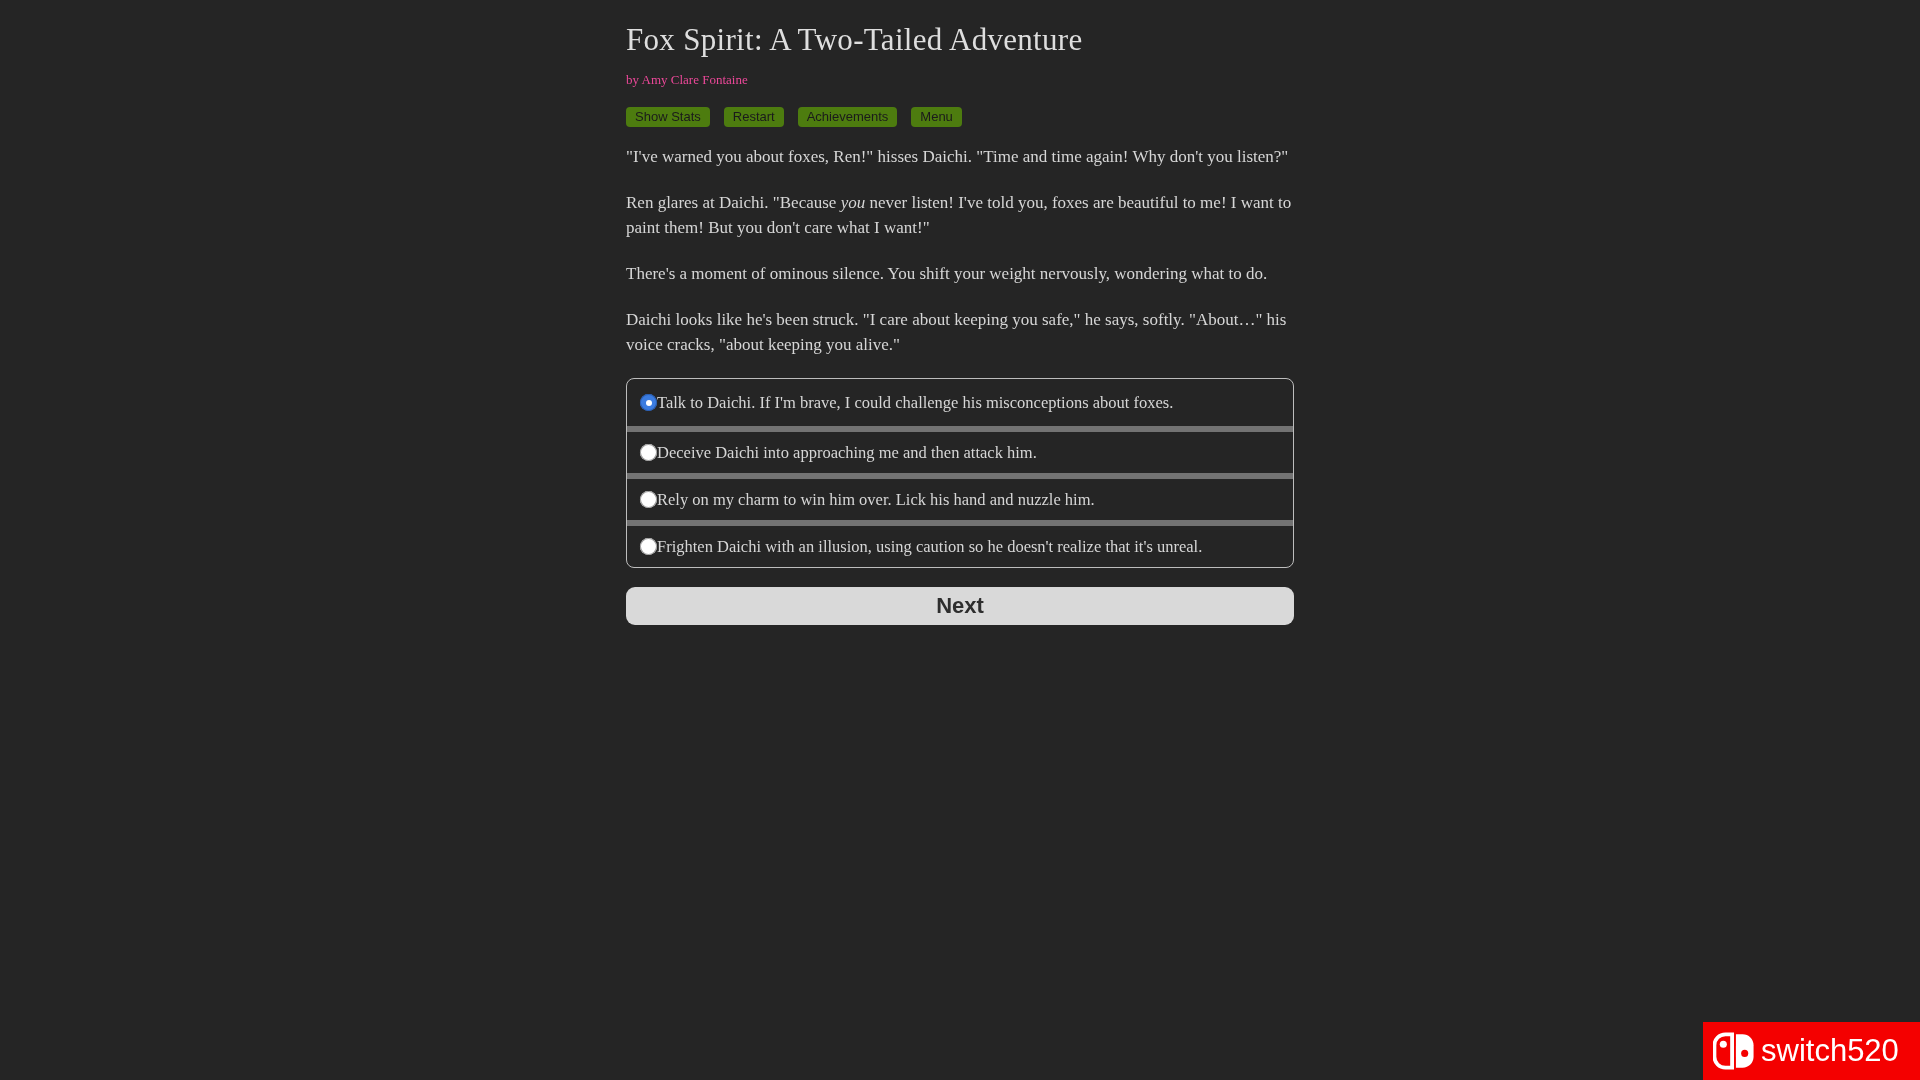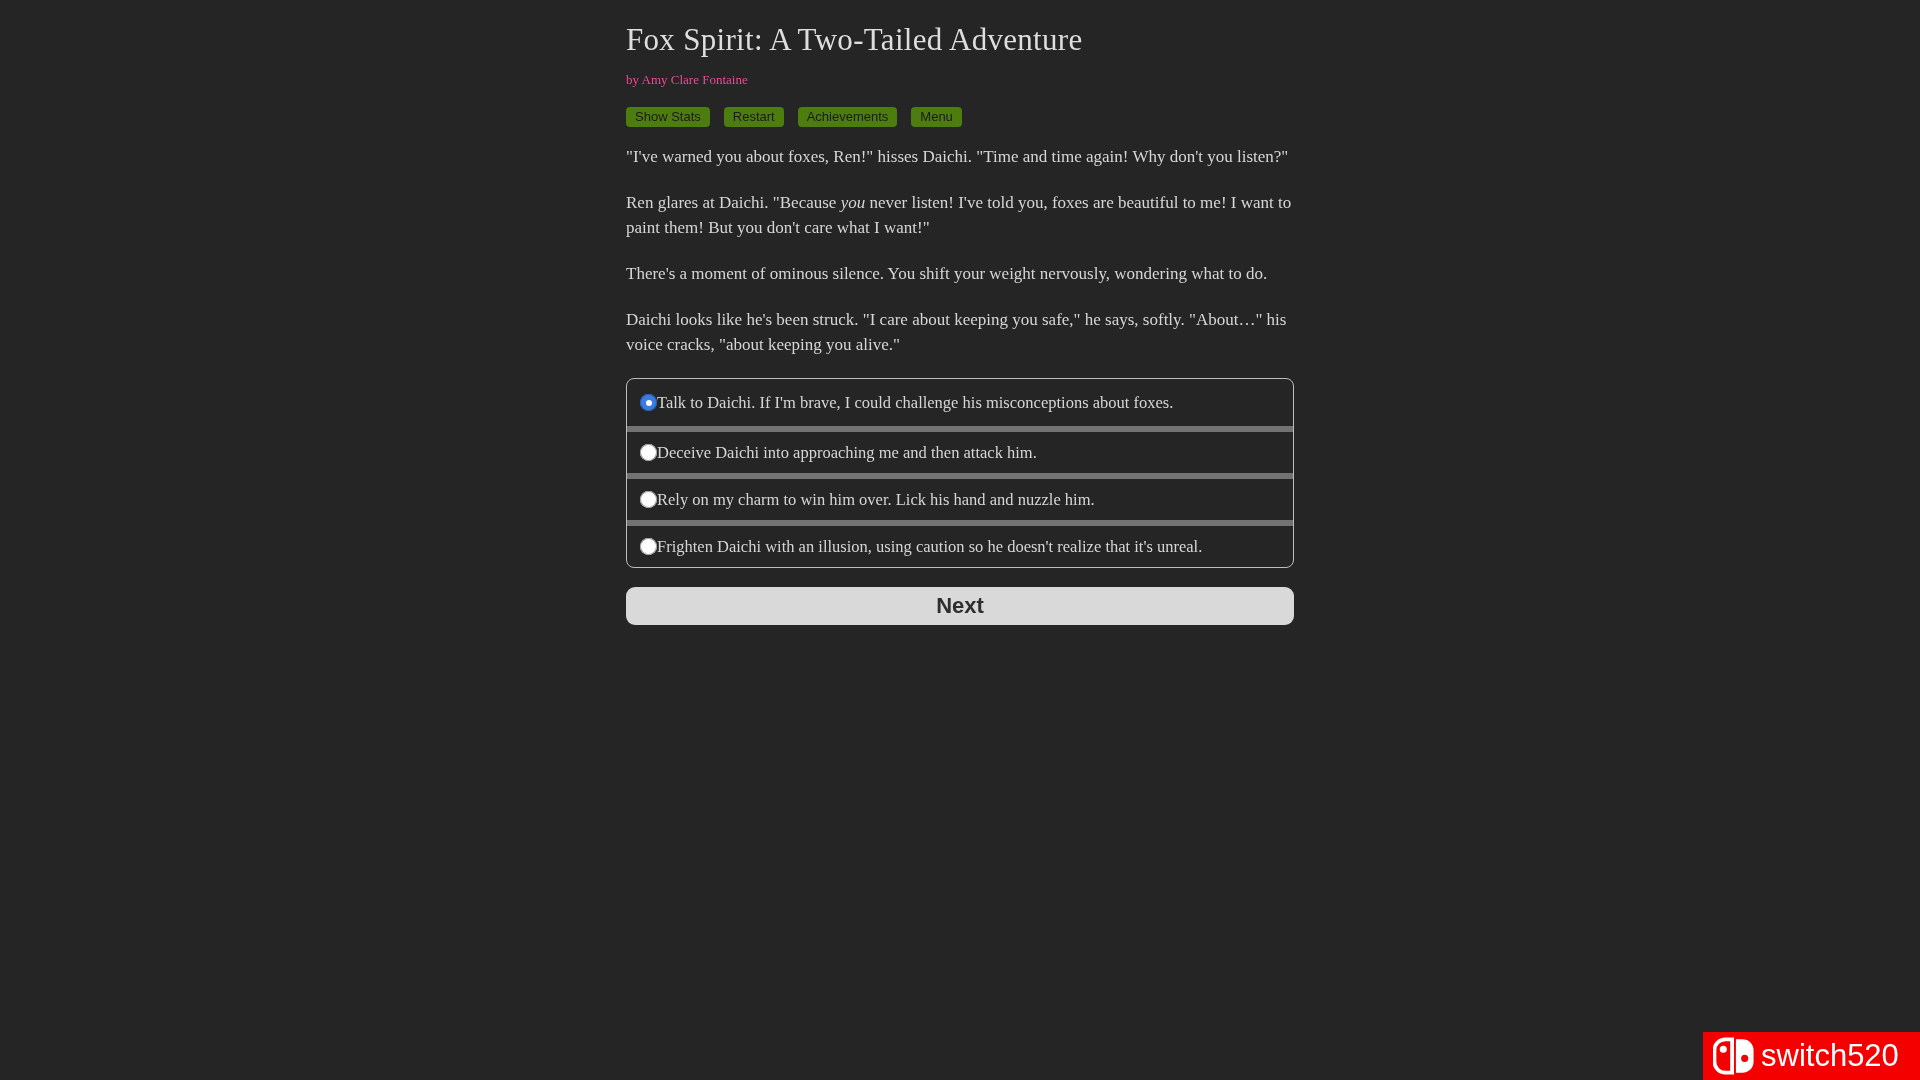--- a/index.html
+++ b/index.html
@@ -100,21 +100,21 @@
     border-radius: 9px;
     font-family: "Liberation Sans", sans-serif;
     font-size: 22px;
     font-weight: 700;
     color: #2e2e2e;
     cursor: pointer;
   }
   .watermark {
     position: absolute;
     right: 0; bottom: 0;
-    width: 217px; height: 48px;
+    width: 217px; height: 58px;
     background: #f40000;
     display: flex;
     align-items: center;
     padding-left: 10px;
   }
   .watermark svg { width: 42px; height: 40px; flex: none; display: block; }
   .wm-text {
     font-family: "Liberation Sans", sans-serif;
     font-size: 31px;
     font-weight: 400;

